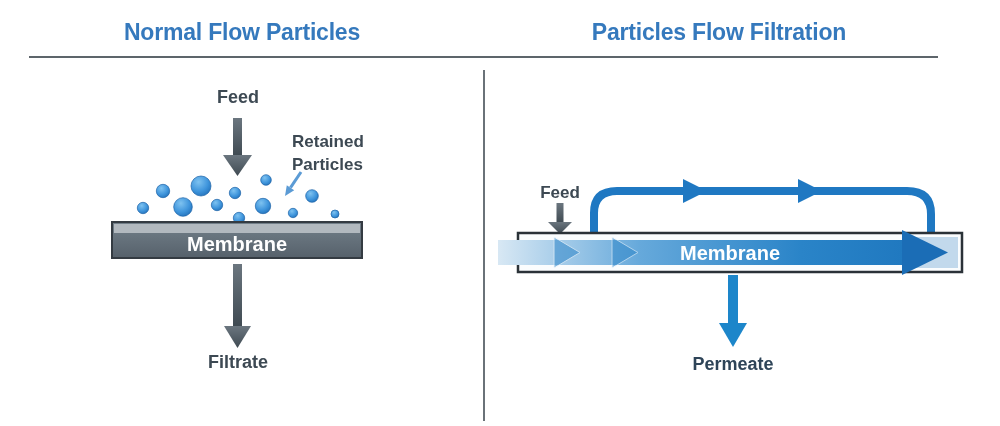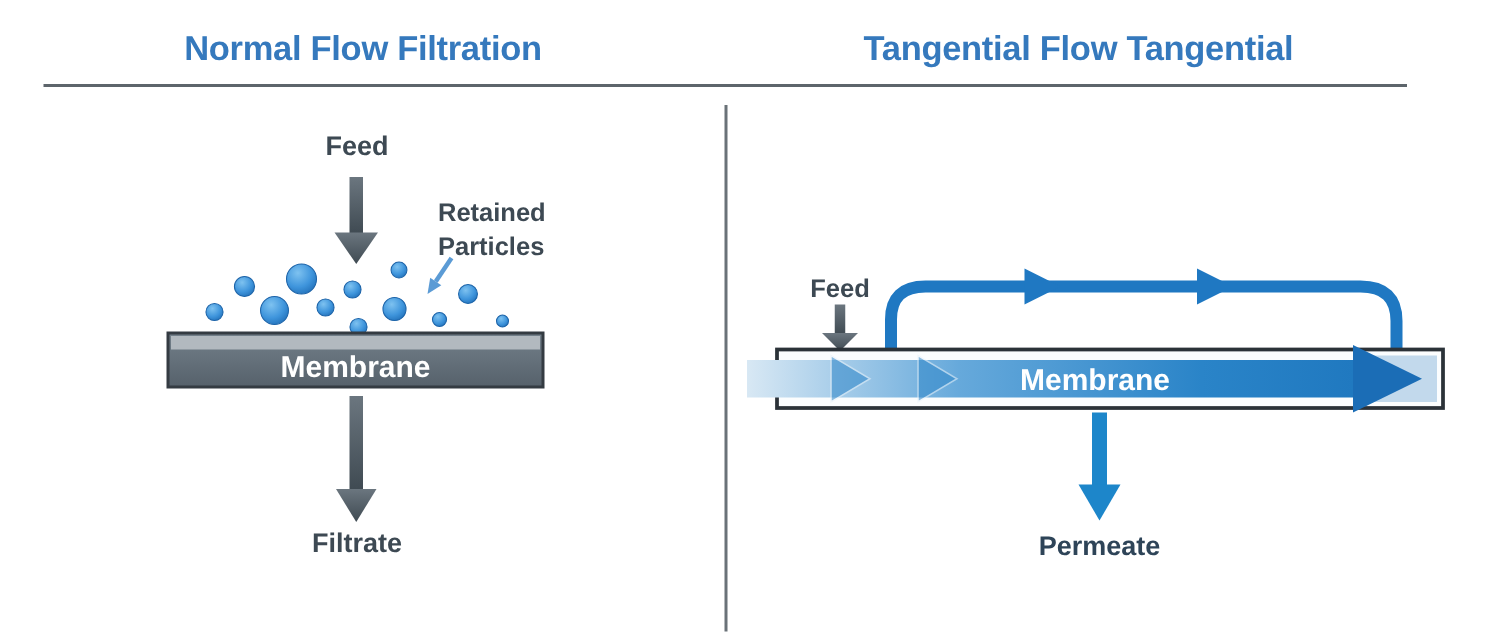--- a/index.html
+++ b/index.html
@@ -28,22 +28,22 @@
   .lbl{font-size:18px;font-weight:bold;fill:#3d4953;}
   .lbl-sm{font-size:17px;font-weight:bold;fill:#3d4953;}
   .membrane-txt{font-size:20px;font-weight:bold;fill:#ffffff;}
   .permeate-lbl{font-size:18px;font-weight:bold;fill:#2e4458;}
 </style>
 </head>
 <body>
 
 <div class="canvas">
 
-  <div class="panel-title left">Normal Flow Filtration</div>
-  <div class="panel-title right">Tangential Flow Tangential</div>
+  <div class="panel-title left">Normal Flow Particles</div>
+  <div class="panel-title right">Particles Flow Filtration</div>
   <div class="hrule"></div>
   <div class="vrule"></div>
 
   <svg class="panel-svg left" width="484" height="366" viewBox="0 0 484 366">
     <defs>
       <linearGradient id="grayV" x1="0" y1="0" x2="0" y2="1">
         <stop offset="0" stop-color="#6b767f"></stop>
         <stop offset="1" stop-color="#3f4a52"></stop>
       </linearGradient>
       <radialGradient id="partG" cx="0.38" cy="0.3" r="0.85">

